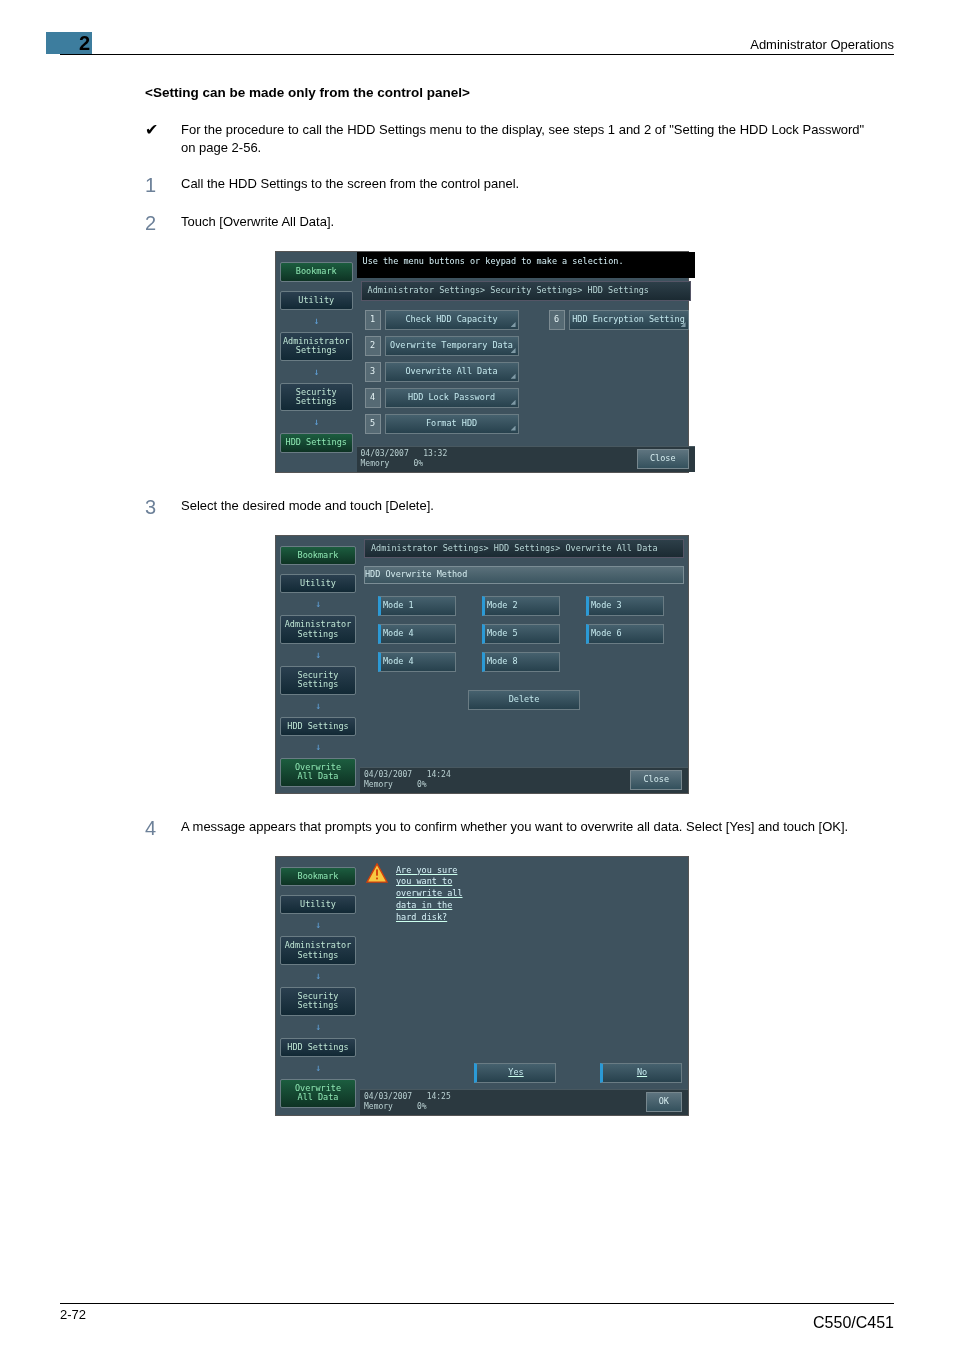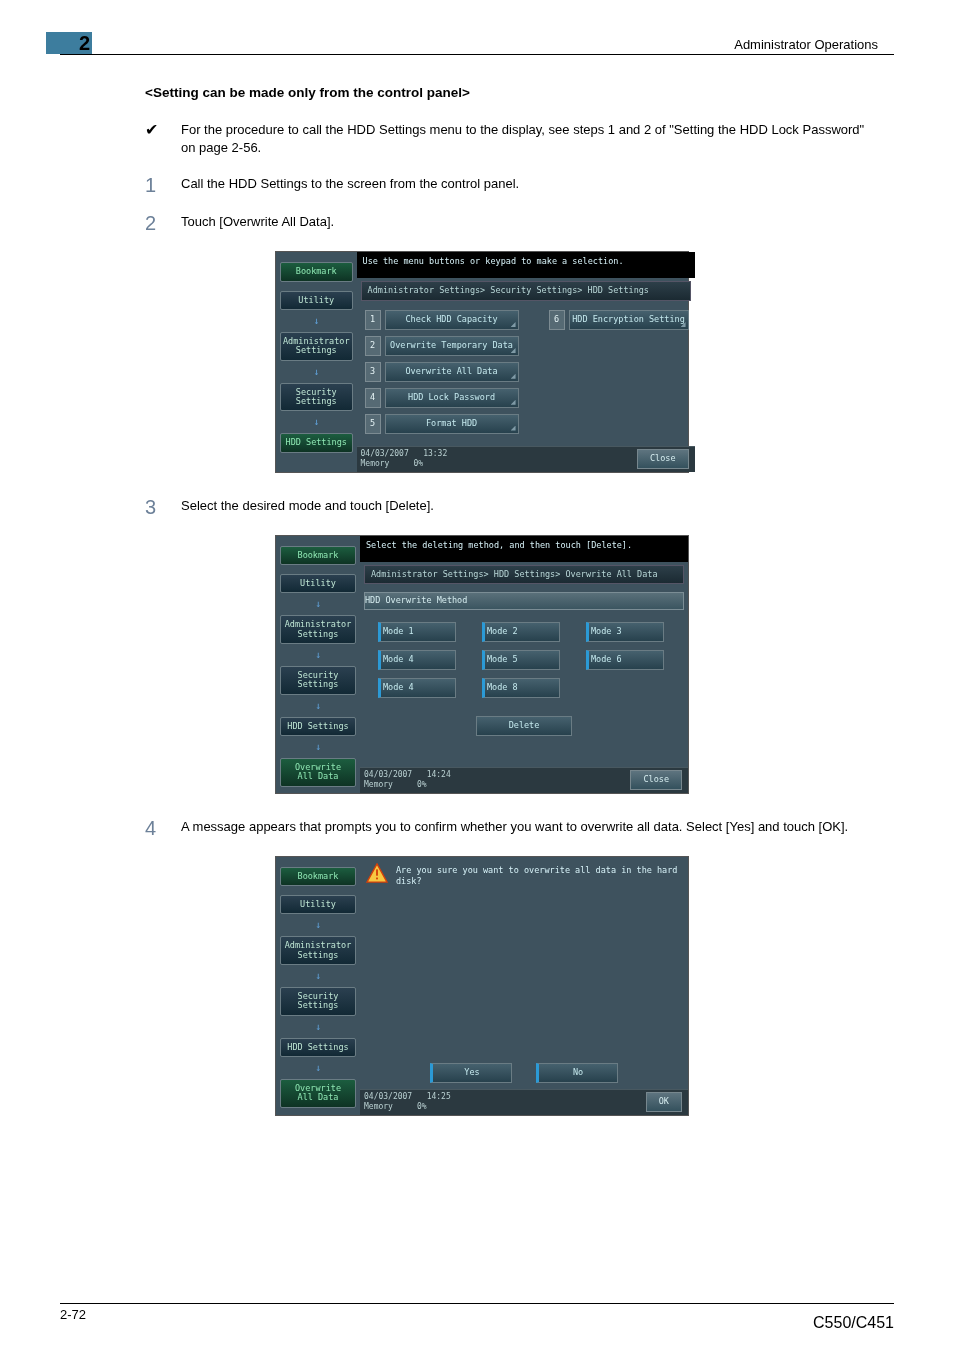--- a/index.html
+++ b/index.html
@@ -35,21 +35,21 @@
     position: absolute;
     top: 54px;
     left: 60px;
     right: 60px;
     height: 1px;
     background: #000;
   }
   .header-right {
     position: absolute;
     top: 36px;
-    right: 76px;
+    right: 60px;
     font-size: 13px;
   }
   .content {
     position: absolute;
     top: 84px;
     left: 145px;
     right: 80px;
   }
   .section-hdr {
     font-weight: bold;
@@ -169,21 +169,21 @@
     width: 78px;
     background: linear-gradient(#46616e,#27414d);
     border: 1px solid #6a7c84;
     border-left: 3px solid #2b9ad6;
     color: #c5e9ee;
     font-size: 8.5px;
     padding: 3px 2px;
   }
   .delete-row { display:flex; justify-content:center; margin: 6px 0; }
   .delete-btn {
-    width: 96px;
+    width: 112px;
     background: linear-gradient(#46616e,#27414d);
     border: 1px solid #6a7c84;
     color: #c5e9ee;
     font-size: 8.5px;
     text-align: center;
     padding: 3px 2px;
   }
   .status-bar {
     display: flex;
     background: #2b3940;
@@ -200,31 +200,31 @@
     border: 1px solid #77878e;
     padding: 3px 12px;
     color: #d5ecef;
     font-size: 8.5px;
     font-family: "Lucida Console", Monaco, monospace;
   }
   .confirm-area {
     flex: 1;
     padding: 6px 6px 0 6px;
     display: flex;
-    flex-direction: column;
+    text-decoration: underline;
   }
   .confirm-msg-row { display:flex; gap:8px; align-items:flex-start; }
   .warn-icon {
     width: 22px;
     height: 20px;
     flex-shrink: 0;
   }
   .warn-icon svg { width: 100%; height: 100%; }
   .confirm-text { color: #d7f2f8; font-size: 8.5px; padding-top:2px; }
-  .yn-row { display:flex; justify-content:center; gap: 24px; margin-top: auto; margin-bottom: 6px; }
+  .yn-row { display:flex; justify-content:center; gap: 44px; margin-top: auto; margin-bottom: 6px; }
   .yn-btn {
     width: 82px;
     background: linear-gradient(#46616e,#27414d);
     border: 1px solid #6a7c84;
     border-left: 3px solid #2b9ad6;
     color: #c5e9ee;
     font-size: 8.5px;
     text-align: center;
     padding: 3px 2px;
   }
@@ -356,21 +356,20 @@
         <div class="arrow">↓</div>
         <div class="side-btn" style="white-space:pre-line;">Security
 Settings</div>
         <div class="arrow">↓</div>
         <div class="side-btn">HDD Settings</div>
         <div class="arrow">↓</div>
         <div class="side-btn active" style="white-space:pre-line;">Overwrite
 All Data</div>
       </div>
       <div class="main-col">
-        <div class="top-msg">Select the deleting method, and then touch [Delete].</div>
         <div class="breadcrumb">Administrator Settings&gt; HDD Settings&gt; Overwrite All Data</div>
         <div class="mode-header">HDD Overwrite Method</div>
         <div class="mode-area">
           <div class="mode-row">
             <div class="mode-btn">Mode 1</div>
             <div class="mode-btn">Mode 2</div>
             <div class="mode-btn">Mode 3</div>
           </div>
           <div class="mode-row">
             <div class="mode-btn">Mode 4</div>

